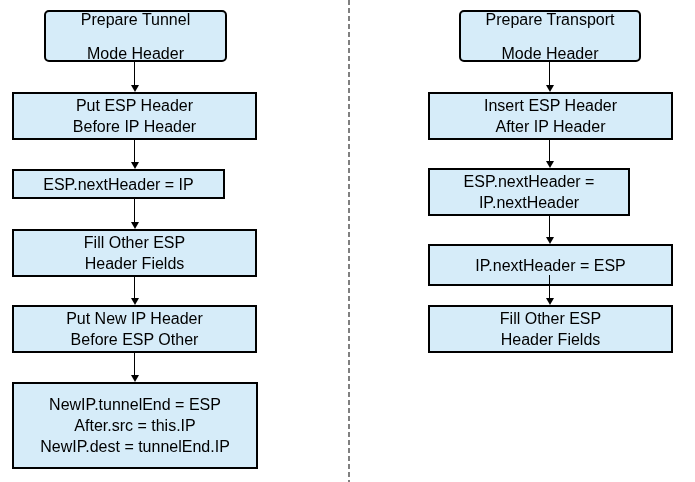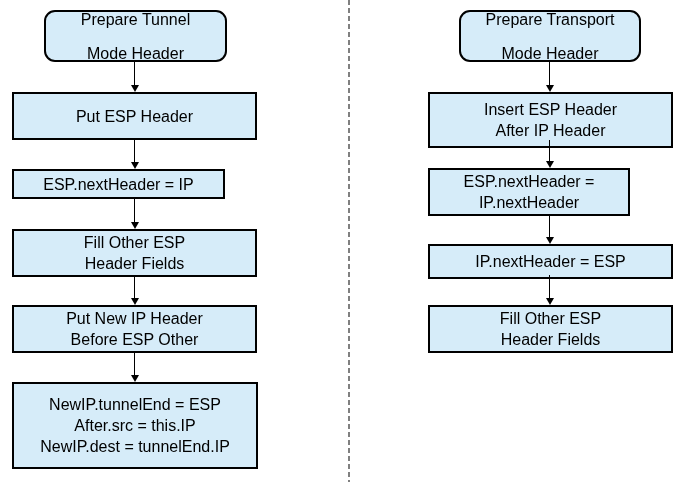--- a/index.html
+++ b/index.html
@@ -24,21 +24,21 @@
     display: flex;
     flex-direction: column;
     align-items: center;
     justify-content: center;
     text-align: center;
     font-size: 16px;
     line-height: 21px;
     white-space: nowrap;
   }
   .node.start {
-    border-radius: 11px;
+    border-radius: 5px;
     gap: 13px;
   }
   .arrow {
     position: absolute;
     width: 9px;
     display: flex;
     flex-direction: column;
     align-items: center;
   }
   .arrow .shaft {
@@ -79,20 +79,21 @@
       <div>Mode Header</div>
     </div>
 
     <div class="arrow" style="left:130px;top:62px;height:30px">
       <div class="shaft"></div>
       <div class="head"></div>
     </div>
 
     <div class="node" style="left:12px;top:92px;width:245px;height:48px">
       <div>Put ESP Header</div>
+      <div>Before IP Header</div>
     </div>
 
     <div class="arrow" style="left:130px;top:140px;height:29px">
       <div class="shaft"></div>
       <div class="head"></div>
     </div>
 
     <div class="node" style="left:12px;top:169px;width:213px;height:30px">
       <div>ESP.nextHeader = IP</div>
     </div>
@@ -135,41 +136,41 @@
     <div class="node start" style="left:459px;top:10px;width:182px;height:52px">
       <div>Prepare Transport</div>
       <div>Mode Header</div>
     </div>
 
     <div class="arrow" style="left:545px;top:62px;height:30px">
       <div class="shaft"></div>
       <div class="head"></div>
     </div>
 
-    <div class="node" style="left:428px;top:92px;width:245px;height:56px">
+    <div class="node" style="left:428px;top:92px;width:245px;height:48px">
       <div>Insert ESP Header</div>
       <div>After IP Header</div>
     </div>
 
     <div class="arrow" style="left:545px;top:140px;height:28px">
       <div class="shaft"></div>
       <div class="head"></div>
     </div>
 
     <div class="node" style="left:428px;top:168px;width:202px;height:48px">
       <div>ESP.nextHeader =</div>
       <div>IP.nextHeader</div>
     </div>
 
     <div class="arrow" style="left:545px;top:216px;height:28px">
       <div class="shaft"></div>
       <div class="head"></div>
     </div>
 
-    <div class="node" style="left:428px;top:244px;width:245px;height:35px">
+    <div class="node" style="left:428px;top:244px;width:245px;height:42px">
       <div>IP.nextHeader = ESP</div>
     </div>
 
     <div class="arrow" style="left:545px;top:275px;height:30px">
       <div class="shaft"></div>
       <div class="head"></div>
     </div>
 
     <div class="node" style="left:428px;top:305px;width:245px;height:48px">
       <div>Fill Other ESP</div>

